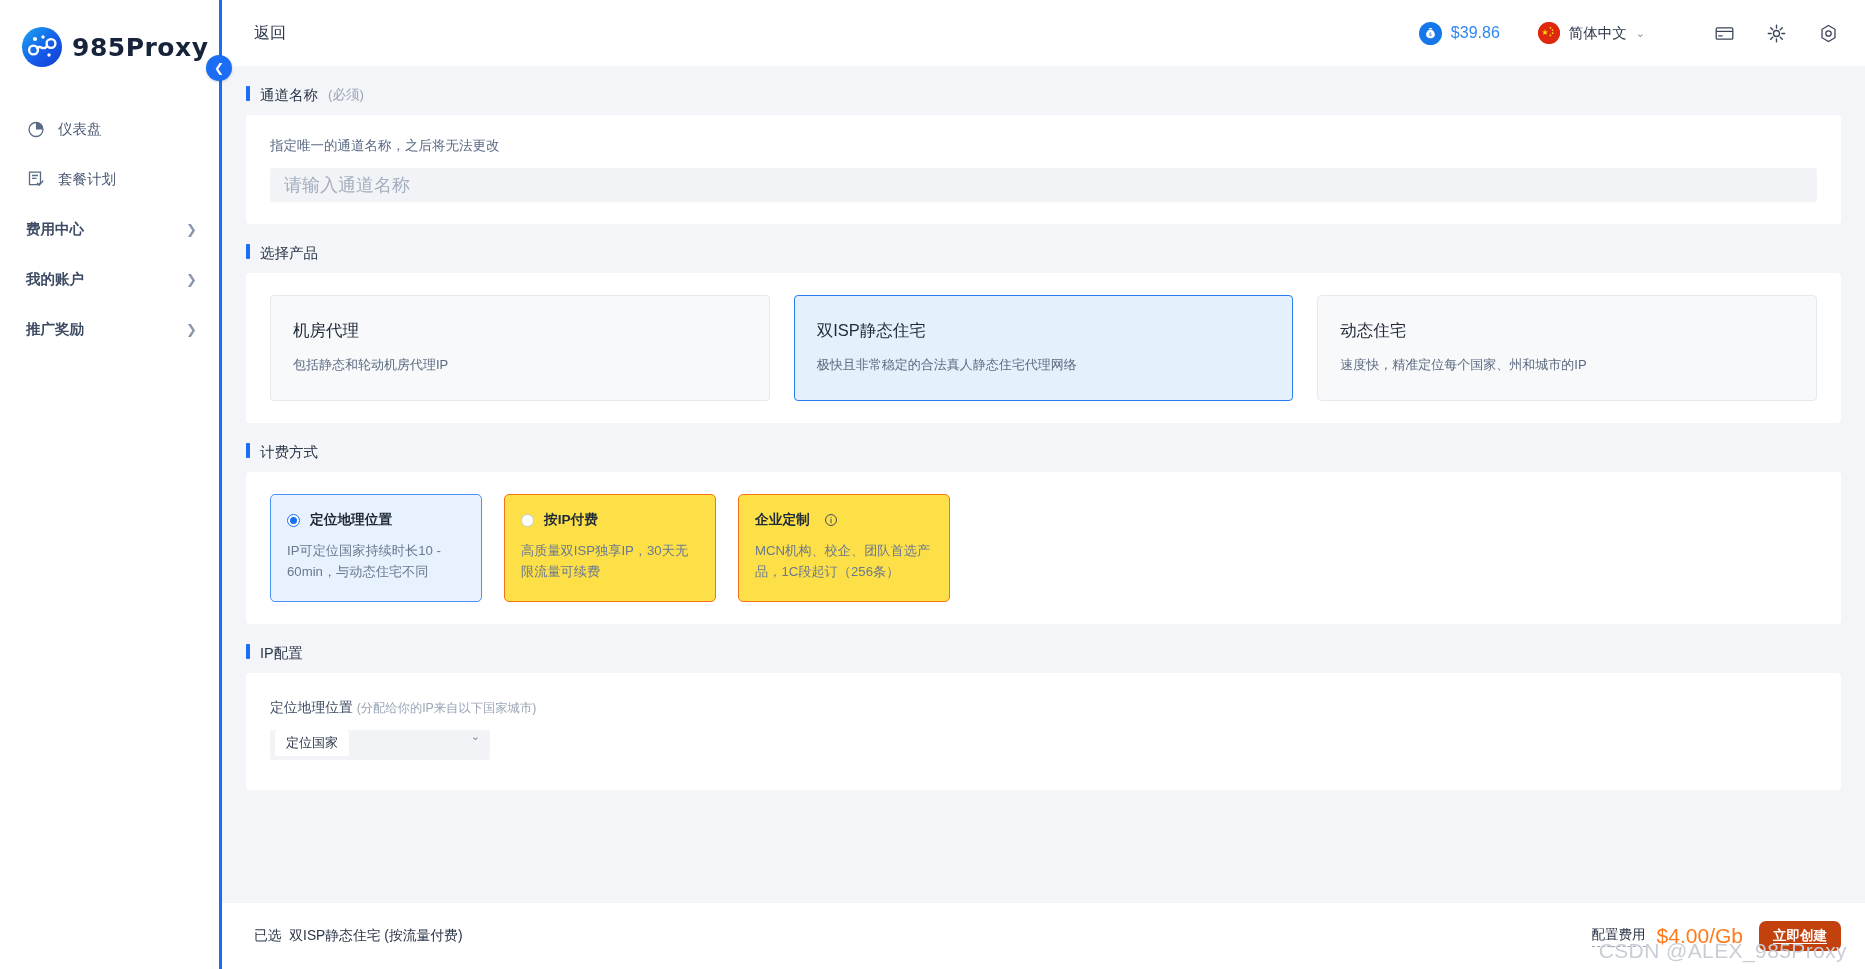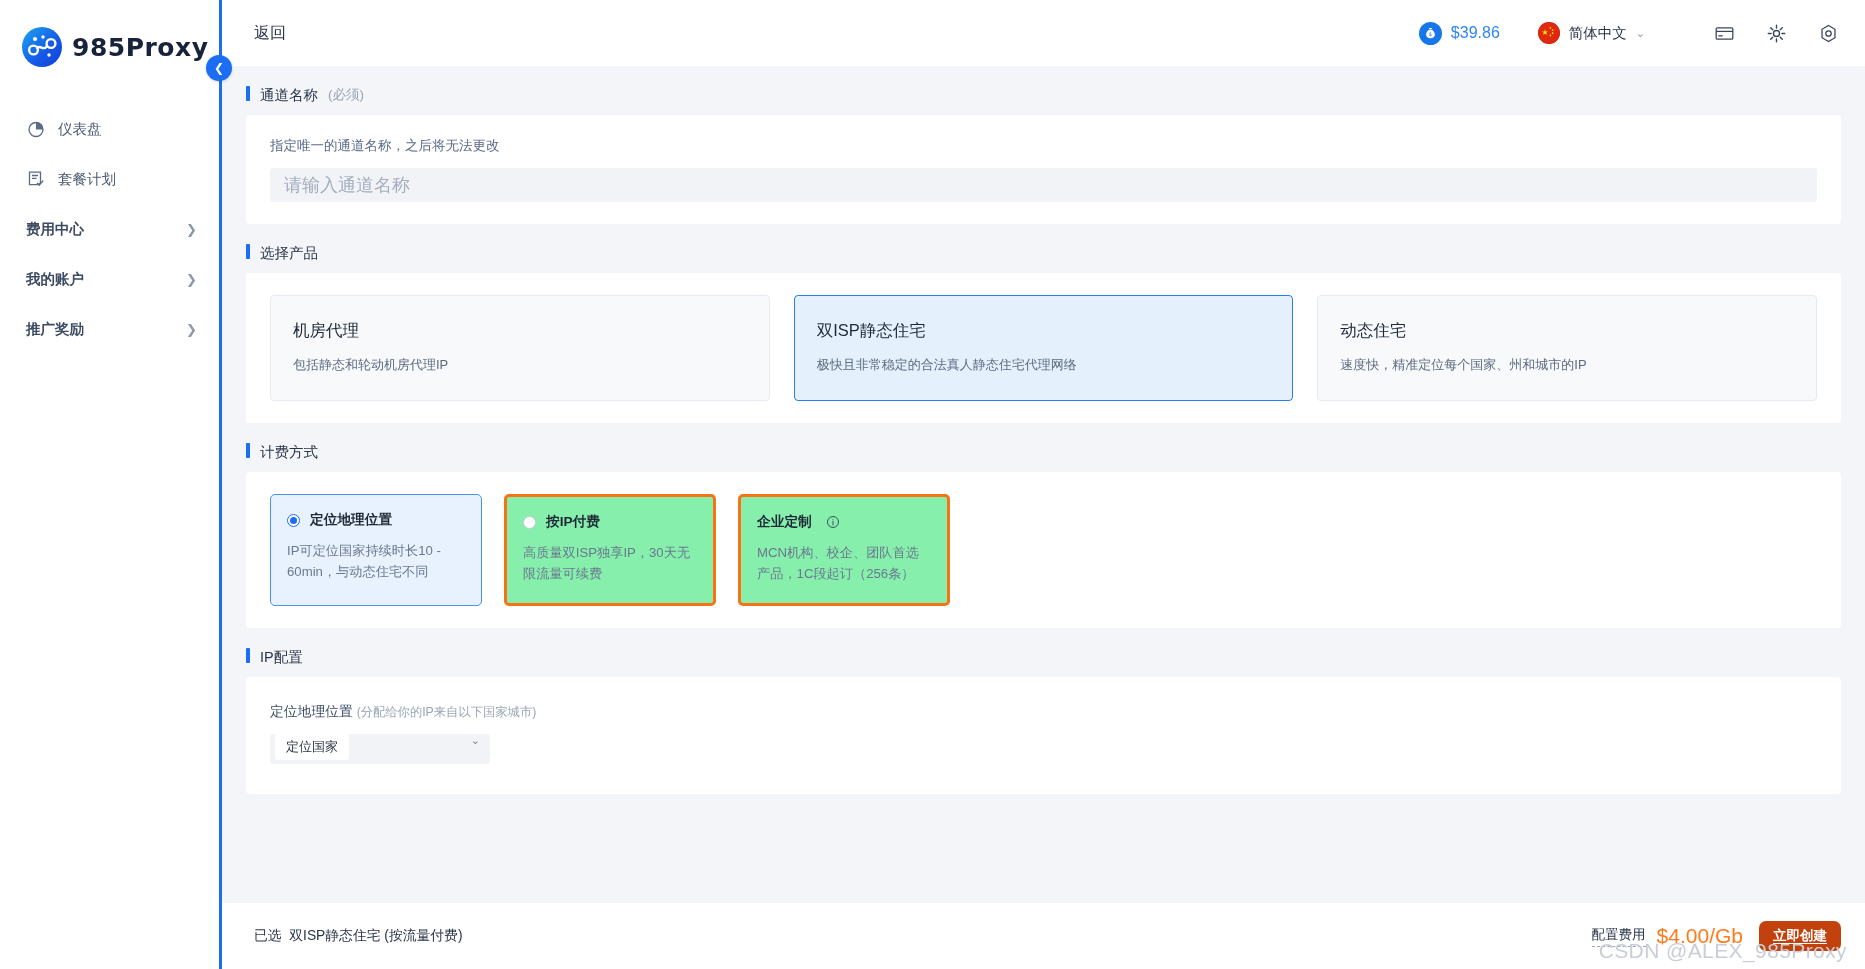--- a/index.html
+++ b/index.html
@@ -107,22 +107,22 @@
     flex: 1; min-width: 0; background: #f7f9fb; border: 1px solid #e6eaf0;
     border-radius: 4px; padding: 24px 22px 26px 22px; cursor: pointer;
   }
   .prod.selected { background: #e5f0fd; border: 1.6px solid #2b7cf0; }
   .prod-title { font-size: 16.5px; color: #1f2937; margin-bottom: 14px; }
   .prod-desc { font-size: 13px; color: #5d6b80; }
 
   
   .bill-row { display: flex; gap: 22px; }
   .bill {
-    width: 212px; border: 3px solid #f97316; border-radius: 5px;
-    padding: 16px 16px 18px 16px; cursor: pointer; background: #86efac;
+    width: 212px; border: 1px solid #f97316; border-radius: 5px;
+    padding: 16px 16px 18px 16px; cursor: pointer; background: #fde047;
   }
   .bill.selected { background: #e8f2fe; border: 1.4px solid #4b92f2; }
   .bill-head { display: flex; align-items: center; gap: 10px; margin-bottom: 11px; }
   .radio {
     width: 13px; height: 13px; border-radius: 50%; border: 1.4px solid #c3ccd9;
     flex: 0 0 13px; background: #fff; position: relative;
   }
   .radio.on { border-color: #1b6ef3; }
   .radio.on::after {
     content: ''; position: absolute; inset: 2px; border-radius: 50%; background: #1b6ef3;

